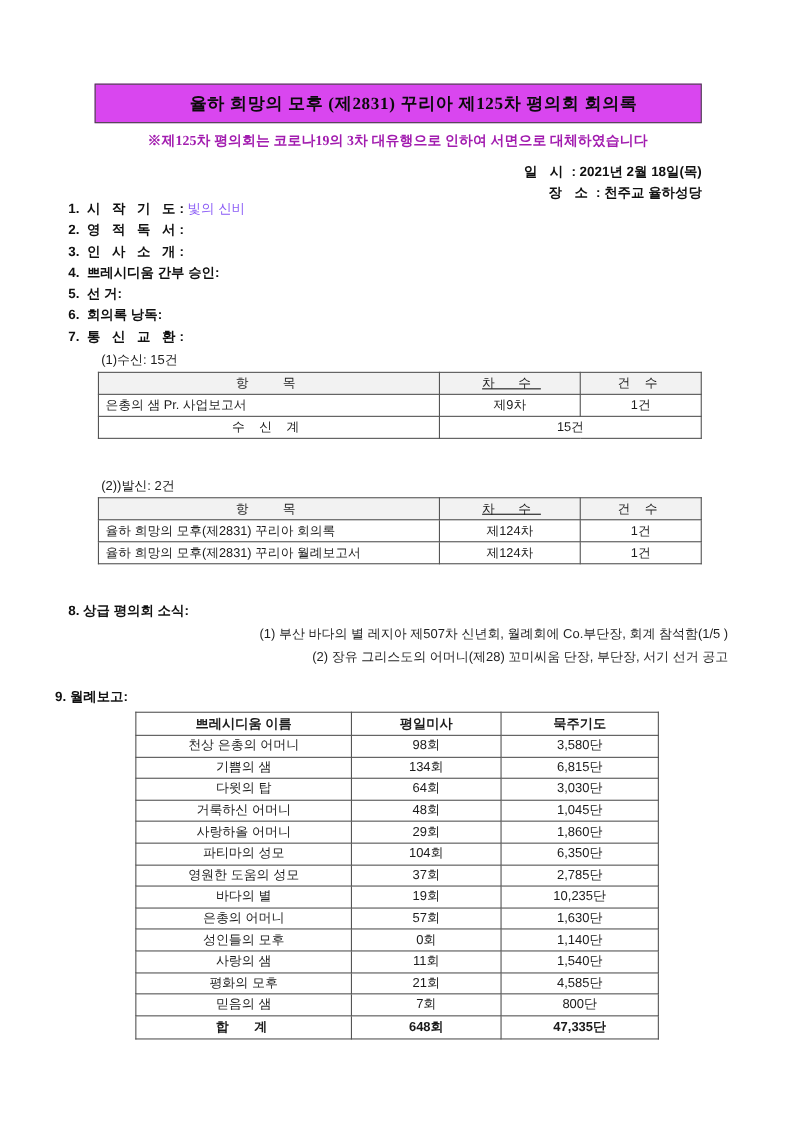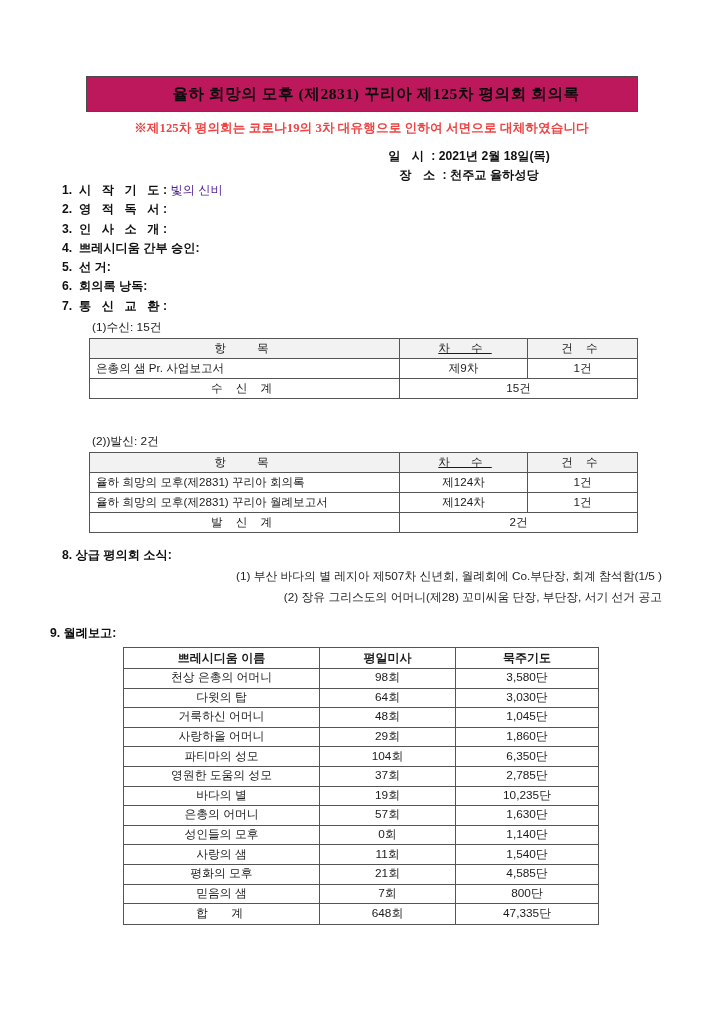--- a/index.html
+++ b/index.html
@@ -23,21 +23,21 @@
   }
 
   
   .title-box {
     position: absolute;
     left: 86px;
     top: 76px;
     width: 552px;
     height: 36px;
     box-sizing: border-box;
-    background: #be185d;
+    background: #d946ef;
     border: 1.6px solid #4a4a4a;
     display: flex;
     align-items: center;
     justify-content: center;
     padding-left: 28px;
   }
   .title-text {
     font-size: 15.5px;
     font-weight: bold;
     letter-spacing: 0.6px;
@@ -49,31 +49,31 @@
   
   .subtitle {
     position: absolute;
     left: 0;
     top: 120px;
     width: 723px;
     text-align: center;
     font-size: 12.6px;
     font-weight: bold;
     letter-spacing: 0.1px;
-    color: #ef4444;
+    color: #a21caf;
     font-family: "Liberation Serif", "DejaVu Serif", serif;
   }
 
   
   .meta {
     position: absolute;
     left: 300px;
     top: 147px;
     width: 338px;
-    text-align: center;
+    text-align: right;
     font-size: 12.2px;
     font-weight: bold;
     line-height: 19px;
     color: #101010;
   }
   .meta .row { white-space: nowrap; }
   .meta .lbl { letter-spacing: 4px; }
 
   
   .agenda {
@@ -82,21 +82,21 @@
     top: 181px;
     width: 420px;
     font-size: 12.2px;
     line-height: 19.3px;
     font-weight: bold;
     color: #101010;
   }
   .agenda .item { white-space: nowrap; }
   .agenda .num { display: inline-block; width: 17px; }
   .agenda .sp { letter-spacing: 3.6px; }
-  .agenda .val { font-weight: normal; color: #4c1d95; letter-spacing: 0; }
+  .agenda .val { font-weight: normal; color: #8b5cf6; letter-spacing: 0; }
 
   
   .caption {
     position: absolute;
     font-size: 11.8px;
     color: #1a1a1a;
     white-space: nowrap;
   }
 
   
@@ -170,21 +170,21 @@
     text-align: center;
     box-sizing: border-box;
     padding: 0 4px;
   }
   table.report th {
     font-weight: bold;
     height: 21px;
     font-size: 12px;
   }
   table.report tr.total td {
-    font-weight: normal;
+    font-weight: bold;
     height: 21px;
   }
   table.report tr.total td.label { letter-spacing: 10px; padding-left: 10px; }
 </style>
 </head>
 <body>
 
 <div class="page">
 
   <div class="title-box">
@@ -280,24 +280,20 @@
       <tr>
         <td class="name">율하 희망의 모후(제2831) 꾸리아 회의록</td>
         <td class="ctr">제124차</td>
         <td class="ctr">1건</td>
       </tr>
       <tr>
         <td class="name">율하 희망의 모후(제2831) 꾸리아 월례보고서</td>
         <td class="ctr">제124차</td>
         <td class="ctr">1건</td>
       </tr>
-      <tr>
-        <td class="ctr spread-xs">발  신  계</td>
-        <td class="sum" colspan="2">2건</td>
-      </tr>
     </tbody>
   </table>
 
   <div class="sec8">
     <div class="head">8. 상급 평의회 소식:</div>
     <div class="sub">(1) 부산 바다의 별 레지아 제507차 신년회, 월례회에 Co.부단장, 회계 참석함(1/5 )</div>
     <div class="sub">(2) 장유 그리스도의 어머니(제28) 꼬미씨움 단장, 부단장, 서기 선거 공고</div>
   </div>
 
   <div class="sec9">9. 월례보고:</div>
@@ -315,20 +311,25 @@
         <th>묵주기도</th>
       </tr>
     </thead>
     <tbody>
       <tr>
         <td>천상 은총의 어머니</td>
         <td>98회</td>
         <td>3,580단</td>
       </tr>
       <tr>
+        <td>기쁨의  샘</td>
+        <td>134회</td>
+        <td>6,815단</td>
+      </tr>
+      <tr>
         <td>다윗의 탑</td>
         <td>64회</td>
         <td>3,030단</td>
       </tr>
       <tr>
         <td>거룩하신 어머니</td>
         <td>48회</td>
         <td>1,045단</td>
       </tr>
       <tr>

